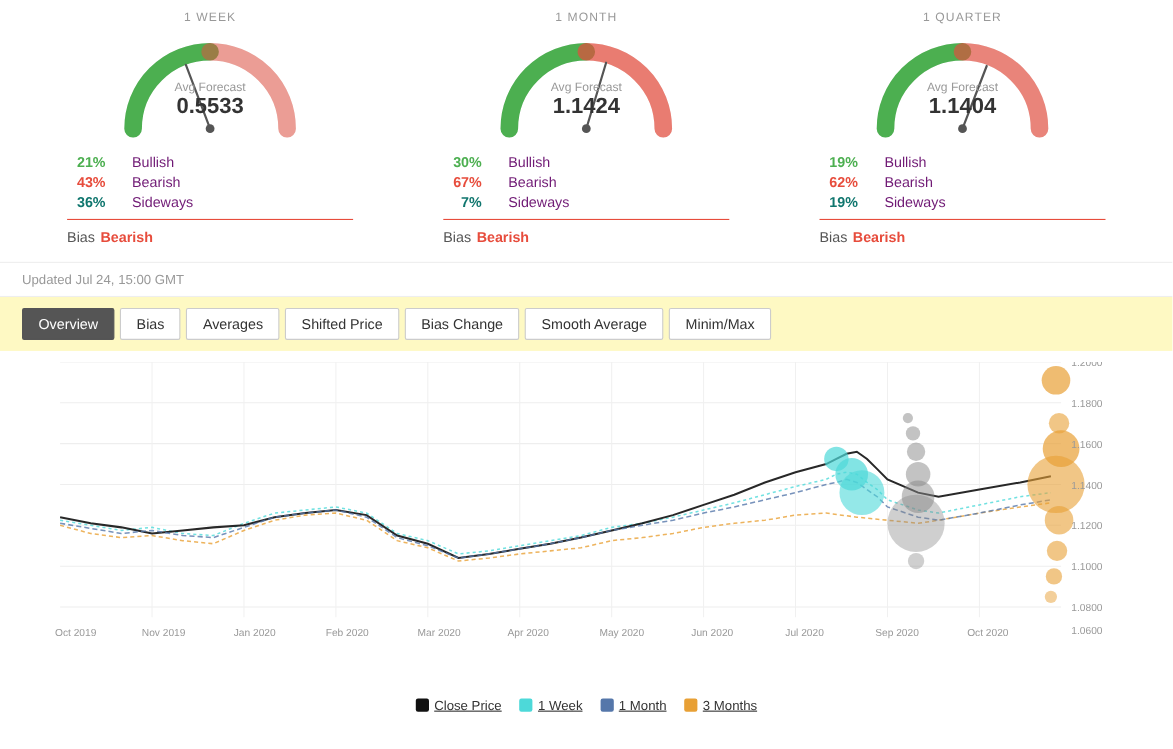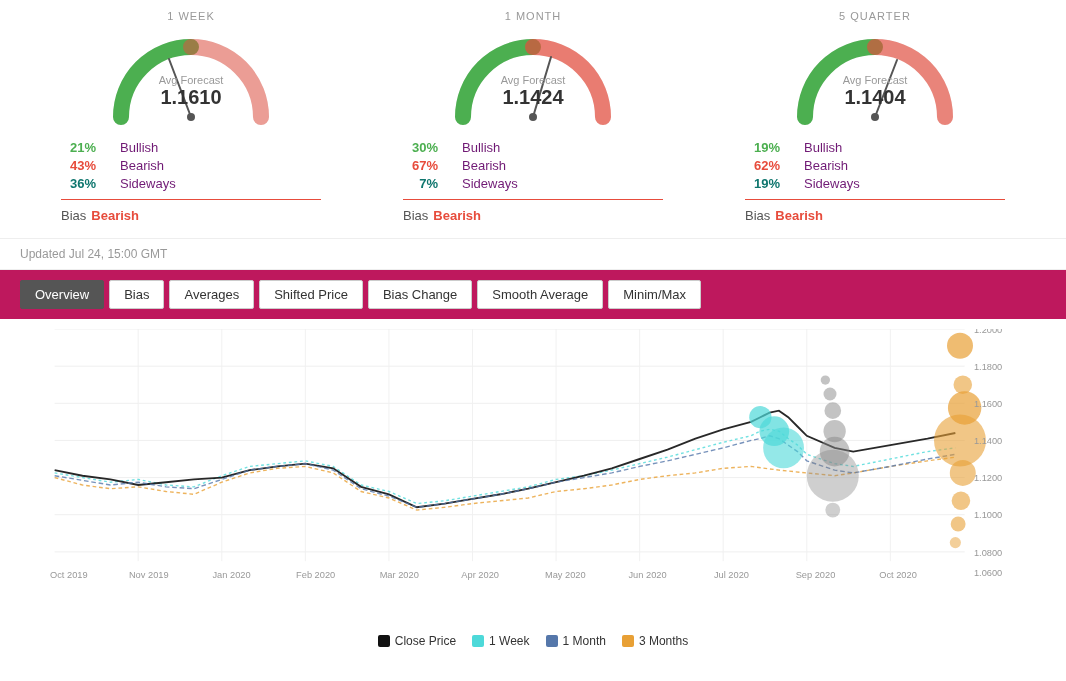--- a/index.html
+++ b/index.html
@@ -97,21 +97,21 @@
       padding: 8px 20px;
       font-size: 12px;
       color: #999;
       border-bottom: 1px solid #eee;
     }
     
     .tabs-bar {
       display: flex;
       gap: 5px;
       padding: 10px 20px;
-      background: #be185d;
+      background: #fef9c3;
     }
     
     .tab-btn {
       padding: 6px 14px;
       border: 1px solid #ccc;
       background: #fff;
       cursor: pointer;
       font-size: 13px;
       border-radius: 2px;
       color: #333;
@@ -133,20 +133,21 @@
       width: 100%;
       height: 100%;
     }
     
     .legend {
       display: flex;
       justify-content: center;
       gap: 16px;
       padding: 5px;
       font-size: 12px;
+      text-decoration: underline;
     }
     
     .legend-item {
       display: flex;
       align-items: center;
       gap: 5px;
     }
     
     .legend-dot {
       width: 12px;
@@ -176,21 +177,21 @@
 
         <path d="M 20 90 A 70 70 0 0 1 90 20" fill="none" stroke="#4CAF50" stroke-width="16" stroke-linecap="round"></path>
 
         <path d="M 90 20 A 70 70 0 0 1 160 90" fill="none" stroke="#e74c3c" stroke-width="16" stroke-linecap="round" opacity="0.5"></path>
 
         <line x1="90" y1="90" x2="68" y2="32" stroke="#555" stroke-width="2" stroke-linecap="round"></line>
         <circle cx="90" cy="90" r="4" fill="#555"></circle>
       </svg>
       <div class="gauge-label">
         <span class="label-text">Avg Forecast</span>
-        <span class="label-value">1.1610</span>
+        <span class="label-value">0.5533</span>
       </div>
     </div>
     <div class="stats-section">
       <div class="stat-row">
         <span class="stat-pct pct-green">21%</span>
         <span class="stat-label">Bullish</span>
       </div>
       <div class="stat-row">
         <span class="stat-pct pct-red">43%</span>
         <span class="stat-label">Bearish</span>
@@ -238,21 +239,21 @@
       </div>
       <div class="divider"></div>
       <div class="bias-row">
         <span class="bias-label">Bias</span>
         <span class="bias-value">Bearish</span>
       </div>
     </div>
   </div>
 
   <div class="forecast-card">
-    <div class="card-period">5 QUARTER</div>
+    <div class="card-period">1 QUARTER</div>
     <div class="gauge-container">
       <svg viewBox="0 0 180 100">
         <path d="M 20 90 A 70 70 0 0 1 160 90" fill="none" stroke="#eee" stroke-width="16" stroke-linecap="round"></path>
         <path d="M 20 90 A 70 70 0 0 1 90 20" fill="none" stroke="#4CAF50" stroke-width="16" stroke-linecap="round"></path>
         <path d="M 90 20 A 70 70 0 0 1 160 90" fill="none" stroke="#e74c3c" stroke-width="16" stroke-linecap="round" opacity="0.65"></path>
 
         <line x1="90" y1="90" x2="112" y2="33" stroke="#555" stroke-width="2" stroke-linecap="round"></line>
         <circle cx="90" cy="90" r="4" fill="#555"></circle>
       </svg>
       <div class="gauge-label">

